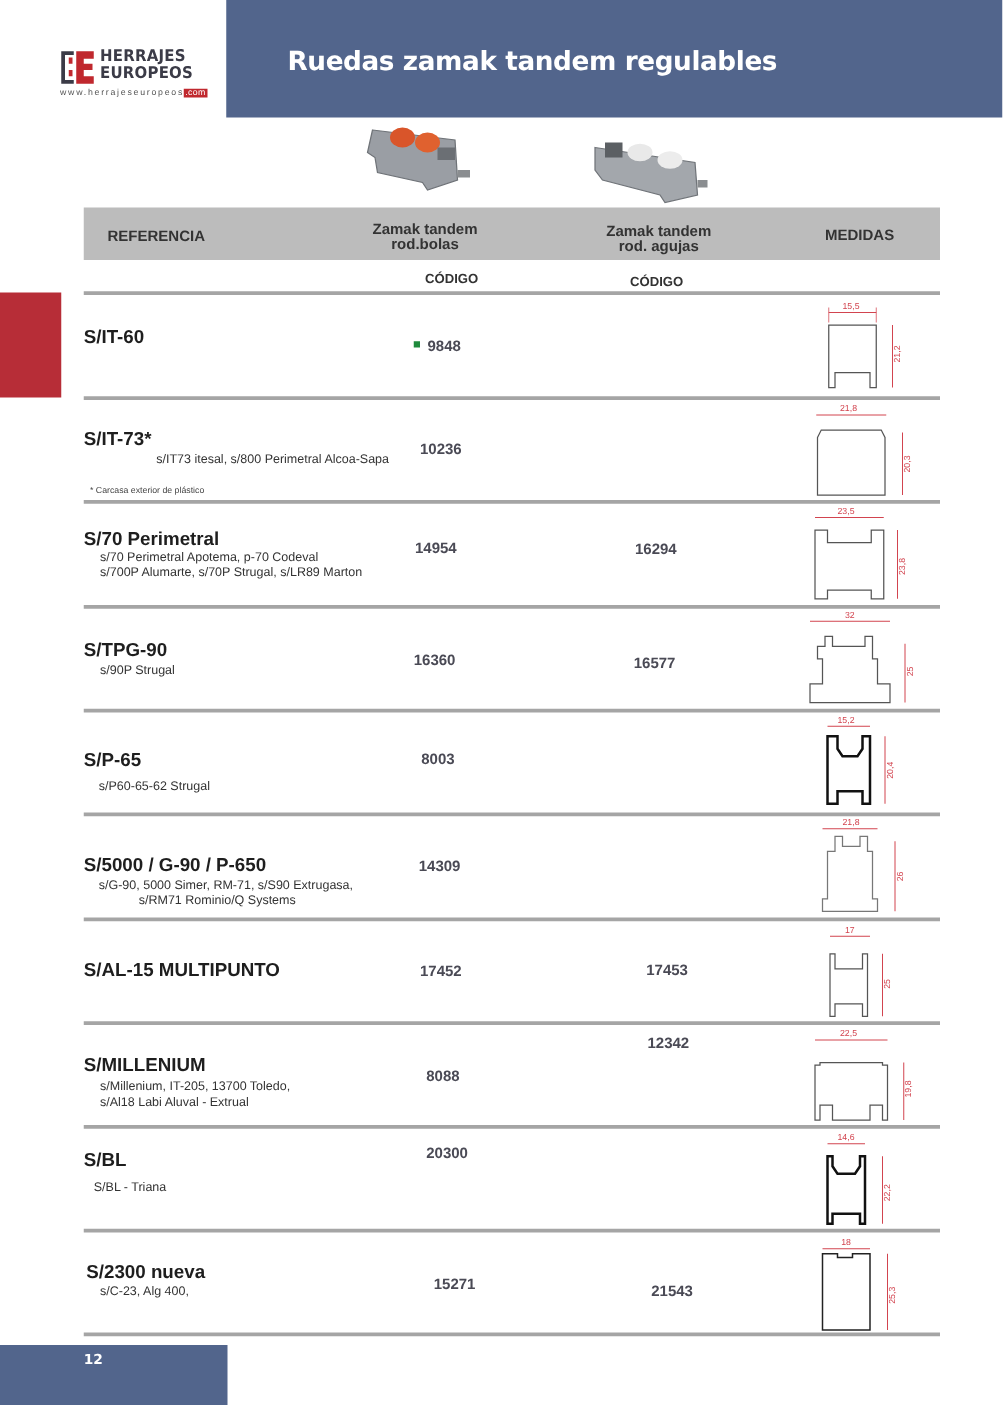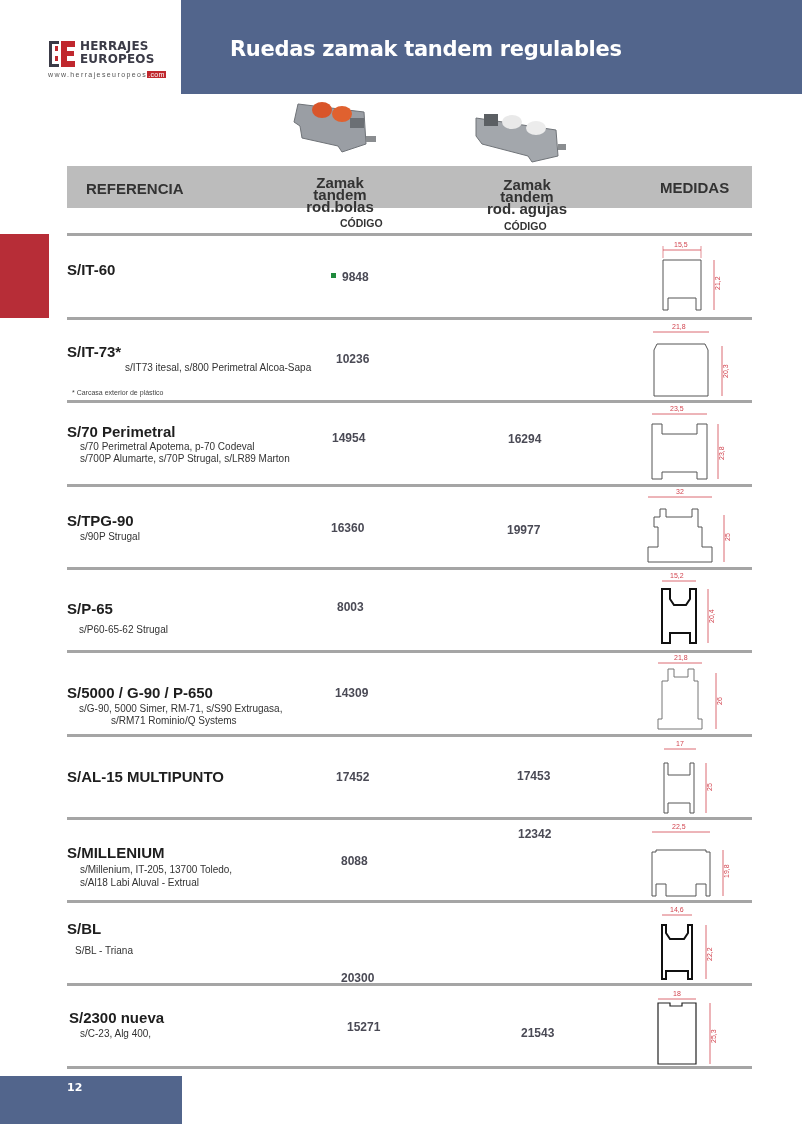--- a/index.html
+++ b/index.html
@@ -8,21 +8,21 @@
   .logo{position:absolute;left:48px;top:40px;width:120px;height:40px;}
   .logo-mark{position:absolute;left:0;top:0;width:28px;height:28px;}
   .logo-text{position:absolute;left:32px;top:-1px;font-family:"DejaVu Sans",sans-serif;font-weight:bold;font-size:13px;line-height:13px;color:#3b3b47;letter-spacing:0.2px;transform:scaleX(0.92);transform-origin:left top;}
   .logo-url{position:absolute;left:0;top:31px;font-size:7px;color:#555;letter-spacing:1.4px;white-space:nowrap;}
   .logo-url span.com{background:#c0282e;color:#fff;letter-spacing:0.3px;padding:0 1px;}
   .title-bar{position:absolute;left:181px;top:0;width:621px;height:94px;background:#52658c;}
   .title-bar h1{position:absolute;left:49px;top:37px;font-family:"DejaVu Sans",sans-serif;font-weight:bold;font-size:21px;color:#fff;letter-spacing:-0.3px;}
   .product-img{position:absolute;}
   .side-tab{position:absolute;left:0;top:234px;width:49px;height:84px;background:#b72d37;}
   .header-band{position:absolute;left:67px;top:166px;width:685px;height:42px;background:#bcbcbc;}
-  .hcell{position:absolute;font-size:15px;font-weight:bold;color:#333;text-align:center;line-height:12px;}
+  .hcell{position:absolute;font-size:12px;font-weight:bold;color:#333;text-align:center;line-height:12px;}
   .codigo{position:absolute;font-size:10.5px;font-weight:bold;color:#333;}
   .hr{position:absolute;left:67px;width:685px;height:3px;background:#a5a5a5;}
   .ref{position:absolute;left:67px;font-weight:bold;font-size:15px;color:#1e1e1e;}
   .sub{position:absolute;font-size:10px;color:#333;line-height:12px;}
   .note{position:absolute;font-size:7px;color:#444;}
   .code{position:absolute;font-weight:bold;font-size:12px;color:#4a4a55;}
   .bullet{display:inline-block;width:5px;height:5px;background:#1f8a3c;margin-right:6px;vertical-align:middle;position:relative;top:-2px;}
   .drawing{position:absolute;}
   .footer{position:absolute;left:0;top:1076px;width:182px;height:48px;background:#52658c;}
   .footer span{position:absolute;left:67px;top:5px;color:#fff;font-family:"DejaVu Sans",sans-serif;font-weight:bold;font-size:11px;}
@@ -111,21 +111,21 @@
   <div class="sub" style="left:80px;top:441px;">s/70 Perimetral Apotema, p-70 Codeval</div>
   <div class="sub" style="left:80px;top:453px;">s/700P Alumarte, s/70P Strugal, s/LR89 Marton</div>
   <div class="code" style="left:332px;top:431px;">14954</div>
   <div class="code" style="left:508px;top:432px;">16294</div>
 </div>
 
 <div>
   <div class="ref" style="top:512px;">S/TPG-90</div>
   <div class="sub" style="left:80px;top:531px;">s/90P Strugal</div>
   <div class="code" style="left:331px;top:521px;">16360</div>
-  <div class="code" style="left:507px;top:523px;">19977</div>
+  <div class="code" style="left:507px;top:523px;">16577</div>
 </div>
 
 <div>
   <div class="ref" style="top:600px;">S/P-65</div>
   <div class="sub" style="left:79px;top:624px;">s/P60-65-62 Strugal</div>
   <div class="code" style="left:337px;top:600px;">8003</div>
 </div>
 
 <div>
   <div class="ref" style="top:684px;">S/5000 / G-90 / P-650</div>
@@ -144,21 +144,21 @@
   <div class="ref" style="top:844px;">S/MILLENIUM</div>
   <div class="sub" style="left:80px;top:864px;">s/Millenium, IT-205, 13700 Toledo,</div>
   <div class="sub" style="left:80px;top:877px;">s/Al18 Labi Aluval - Extrual</div>
   <div class="code" style="left:341px;top:854px;">8088</div>
   <div class="code" style="left:518px;top:827px;">12342</div>
 </div>
 
 <div>
   <div class="ref" style="top:920px;">S/BL</div>
   <div class="sub" style="left:75px;top:945px;">S/BL - Triana</div>
-  <div class="code" style="left:341px;top:971px;">20300</div>
+  <div class="code" style="left:341px;top:915px;">20300</div>
 </div>
 
 <div>
   <div class="ref" style="top:1009px;left:69px;">S/2300 nueva</div>
   <div class="sub" style="left:80px;top:1028px;">s/C-23, Alg 400,</div>
   <div class="code" style="left:347px;top:1020px;">15271</div>
   <div class="code" style="left:521px;top:1026px;">21543</div>
 </div>
 
 <svg class="drawing" style="left:640px;top:238px;" width="90" height="78" viewBox="0 0 90 78">

